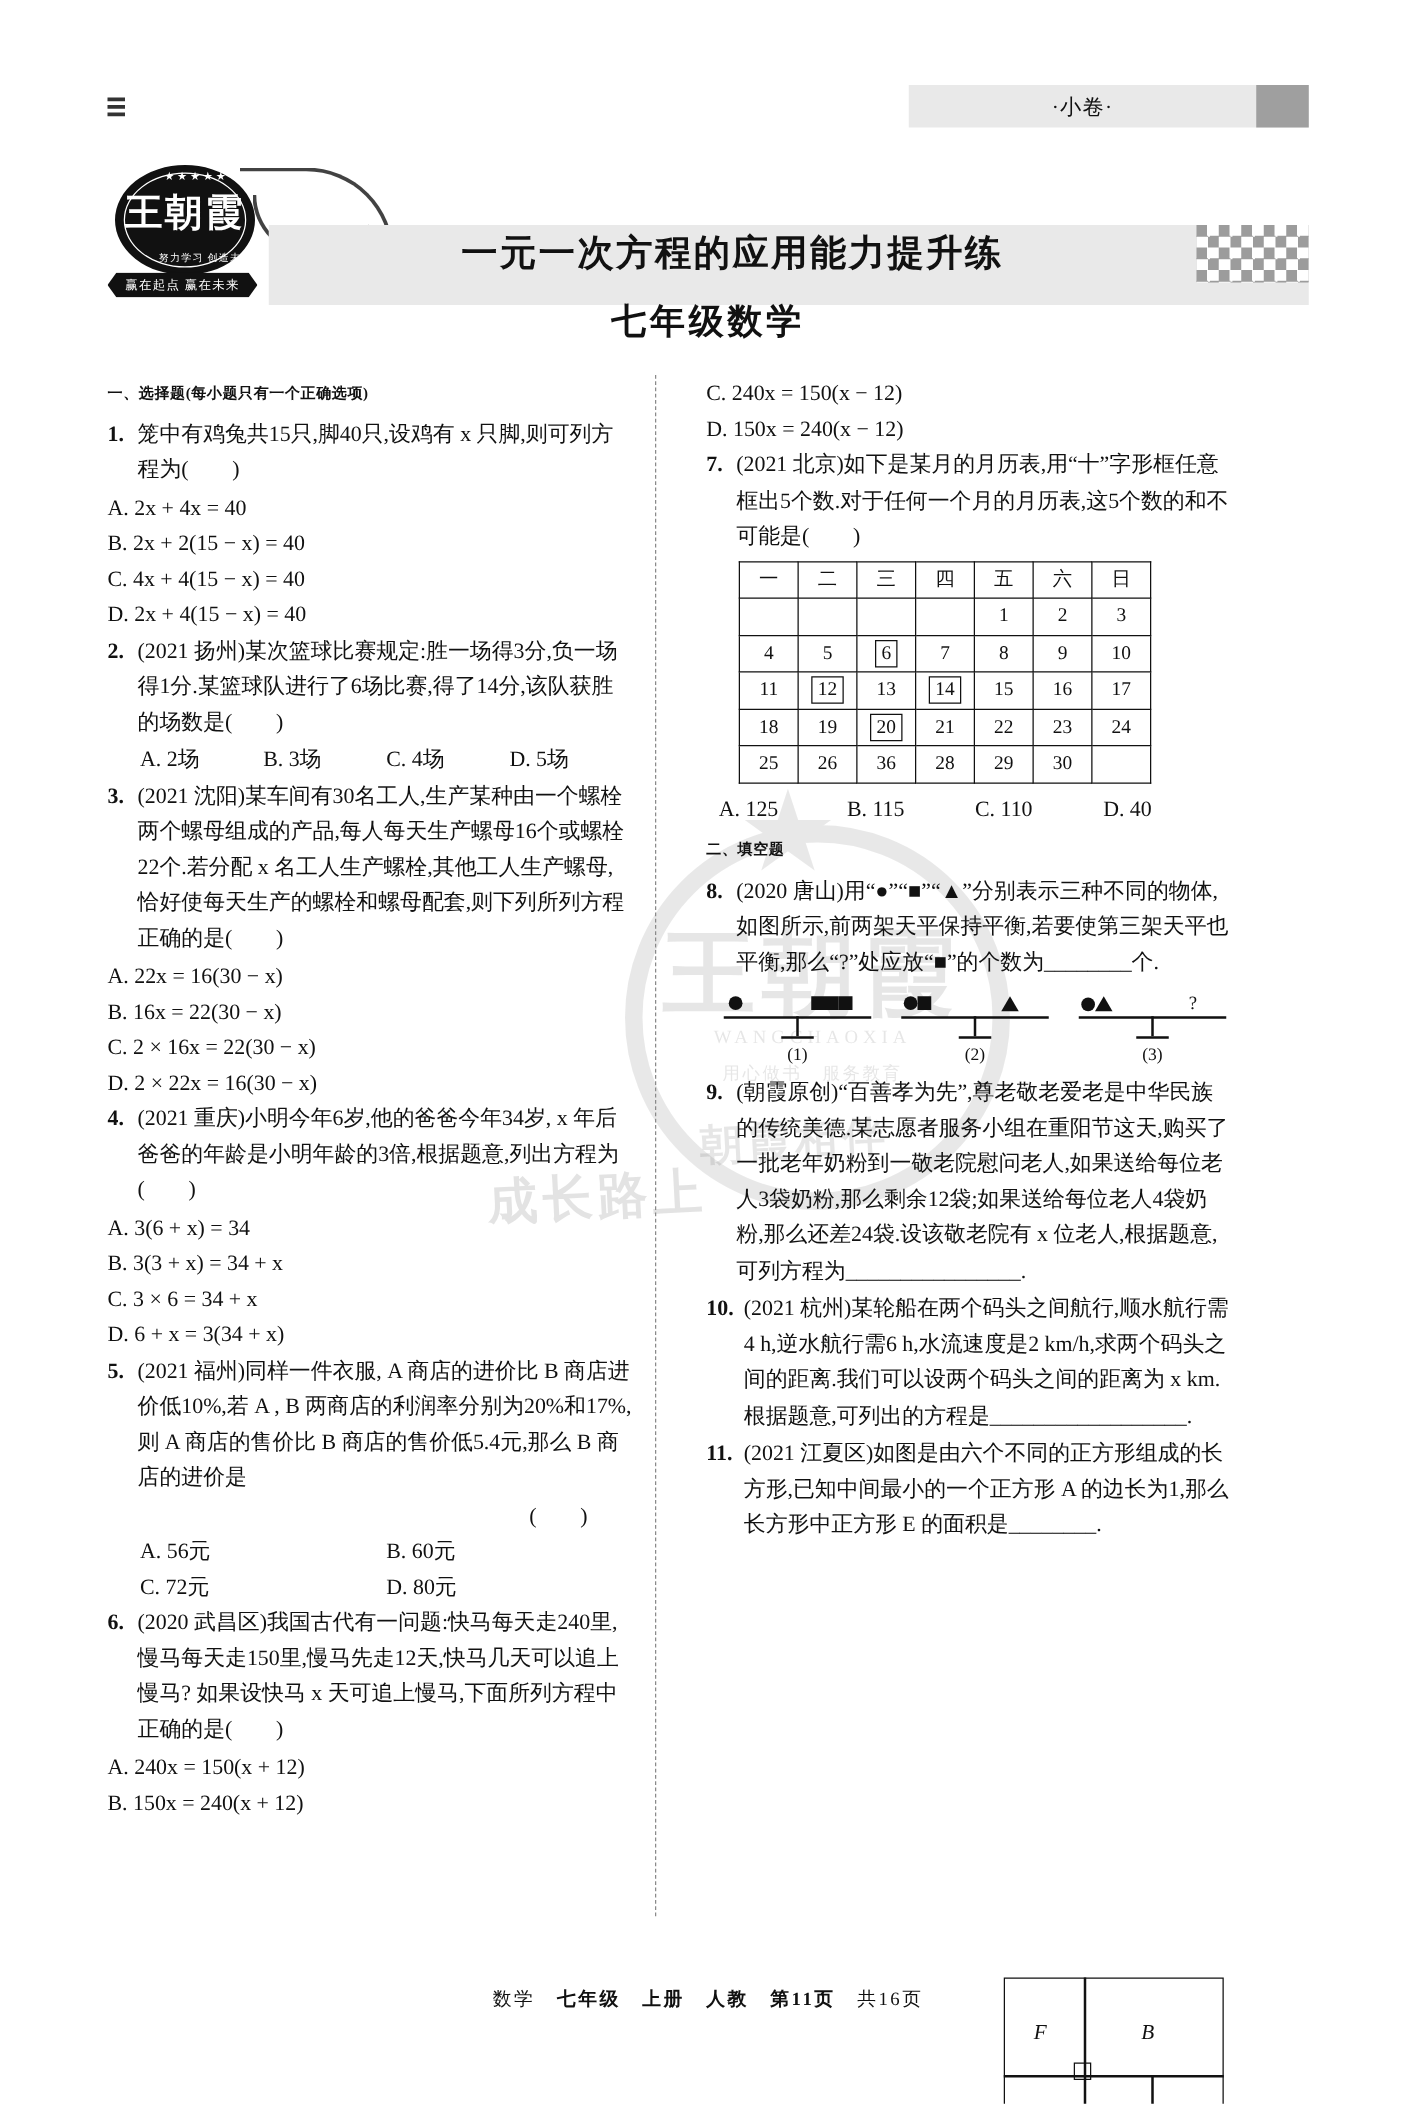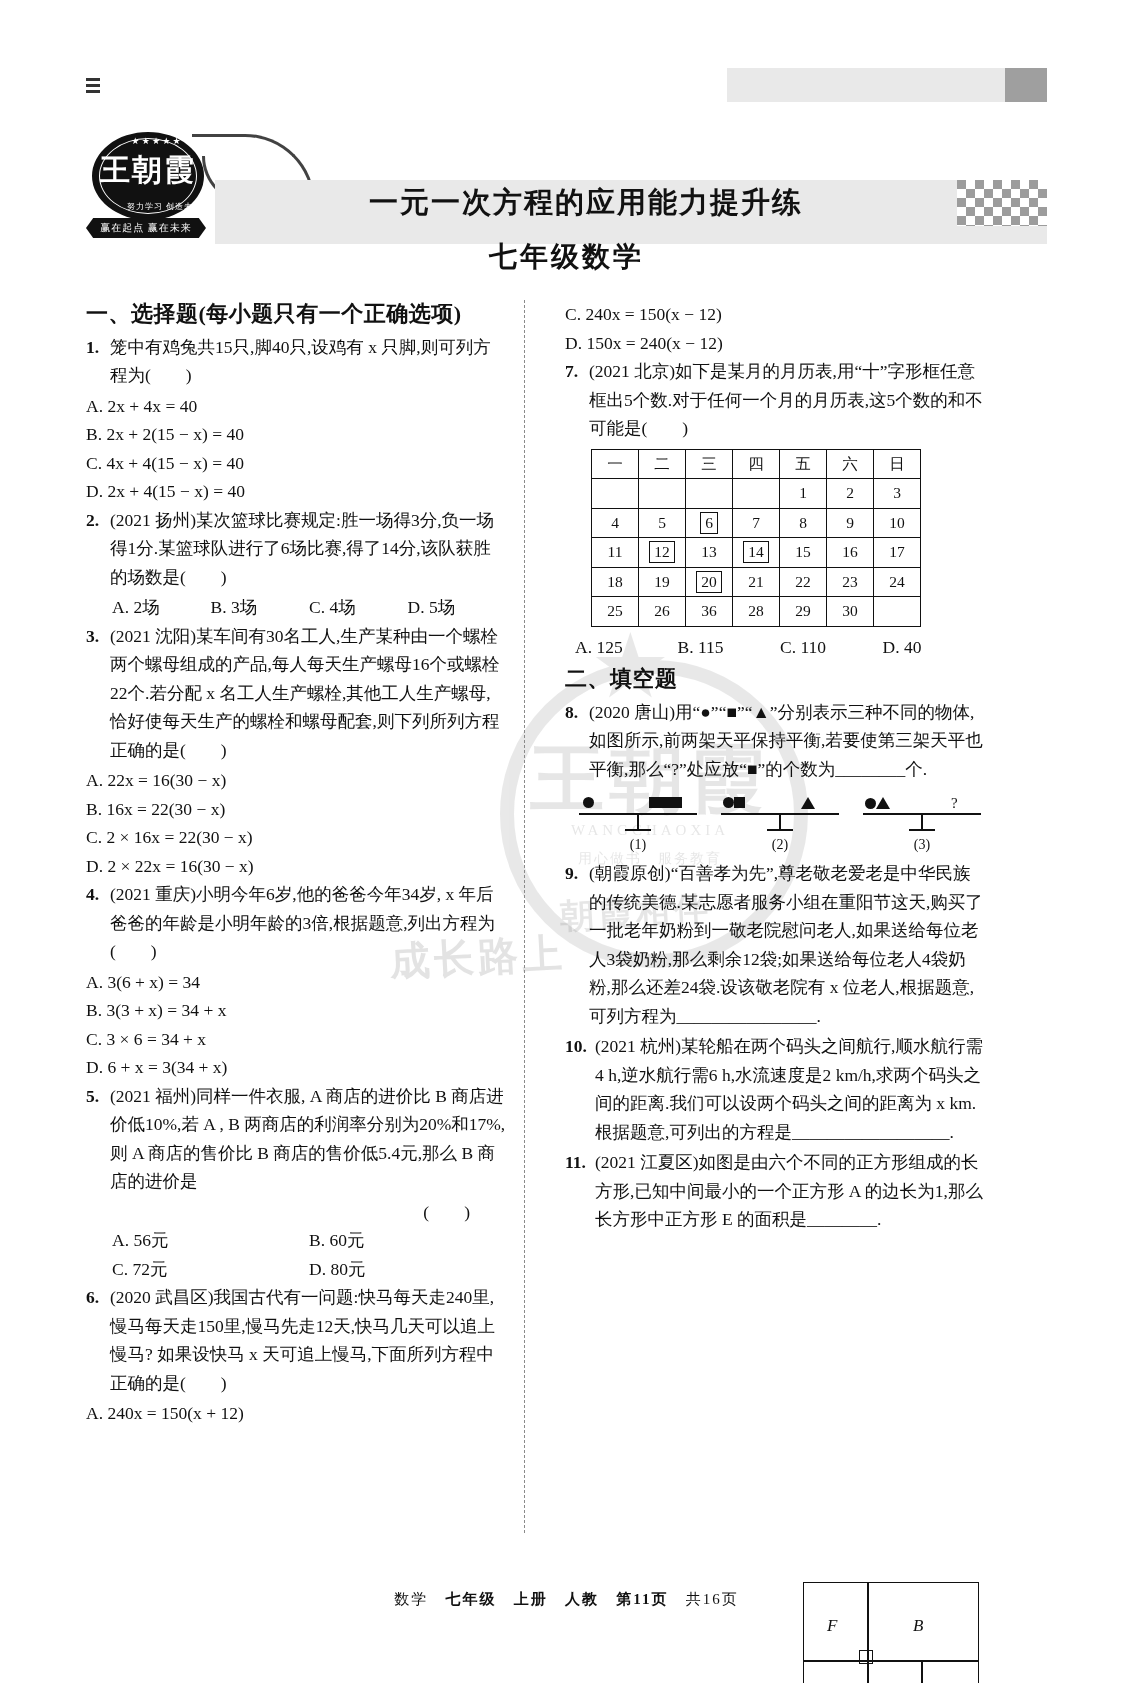--- a/index.html
+++ b/index.html
@@ -117,21 +117,21 @@
   
   .col{
     position:absolute;top:300px;width:420px;font-size:17.5px;line-height:28.5px;
   }
   .col.left{left:86px;}
   .col.right{left:565px;}
   .divider{
     position:absolute;left:524px;top:300px;bottom:150px;border-left:1.5px dashed #8a8a8a;
   }
 
-  .sec-head{font-weight:bold;font-size:22px;margin:0 0 4px 0;letter-spacing:.5px;}
+  .sec-head{font-weight:bold;font-size:12px;margin:0 0 4px 0;letter-spacing:.5px;}
   .q{display:flex;margin-bottom:2px;}
   .q .num{flex:0 0 auto;font-weight:bold;min-width:24px;}
   .q .body{flex:1 1 auto;}
   .opts{}
   .opt{white-space:nowrap;}
   .opt-row{margin-left:26px;display:flex;}
   .opt-row span{width:50%;}
 
   
   .cal-wrap{margin:6px 0 6px 26px;}
@@ -177,20 +177,21 @@
 <body>
 
 <div class="page">
 
   <div class="corner-mark">
       <i></i>
       <i></i>
       <i></i>
     </div>
   <div class="header-band">
+    <div class="hb-text">·小卷·</div>
     <div class="hb-dark"></div>
   </div>
 
   <div class="seal">
     <div class="oval">
       <div class="ring"></div>
       <div class="stars">★ ★ ★ ★ ★</div>
       <div class="brand">王朝霞</div>
       <div class="sub">努力学习 创造未来</div>
     </div>
@@ -278,20 +279,21 @@
       <span>C. 72元</span>
       <span>D. 80元</span>
     </div>
 
     <div class="q">
       <div class="num">6.</div>
       <div class="body">(2020 武昌区)我国古代有一问题:快马每天走240里,慢马每天走150里,慢马先走12天,快马几天可以追上慢马? 如果设快马 x 天可追上慢马,下面所列方程中正确的是(　　)</div>
     </div>
     <div class="opts">
       <div class="opt">A. 240x = 150(x + 12)</div>
+      <div class="opt">B. 150x = 240(x + 12)</div>
     </div>
   </div>
 
   <div class="col right">
 
     <div class="opts" style="margin-left:0">
       <div class="opt">C. 240x = 150(x − 12)</div>
       <div class="opt">D. 150x = 240(x − 12)</div>
     </div>
 

